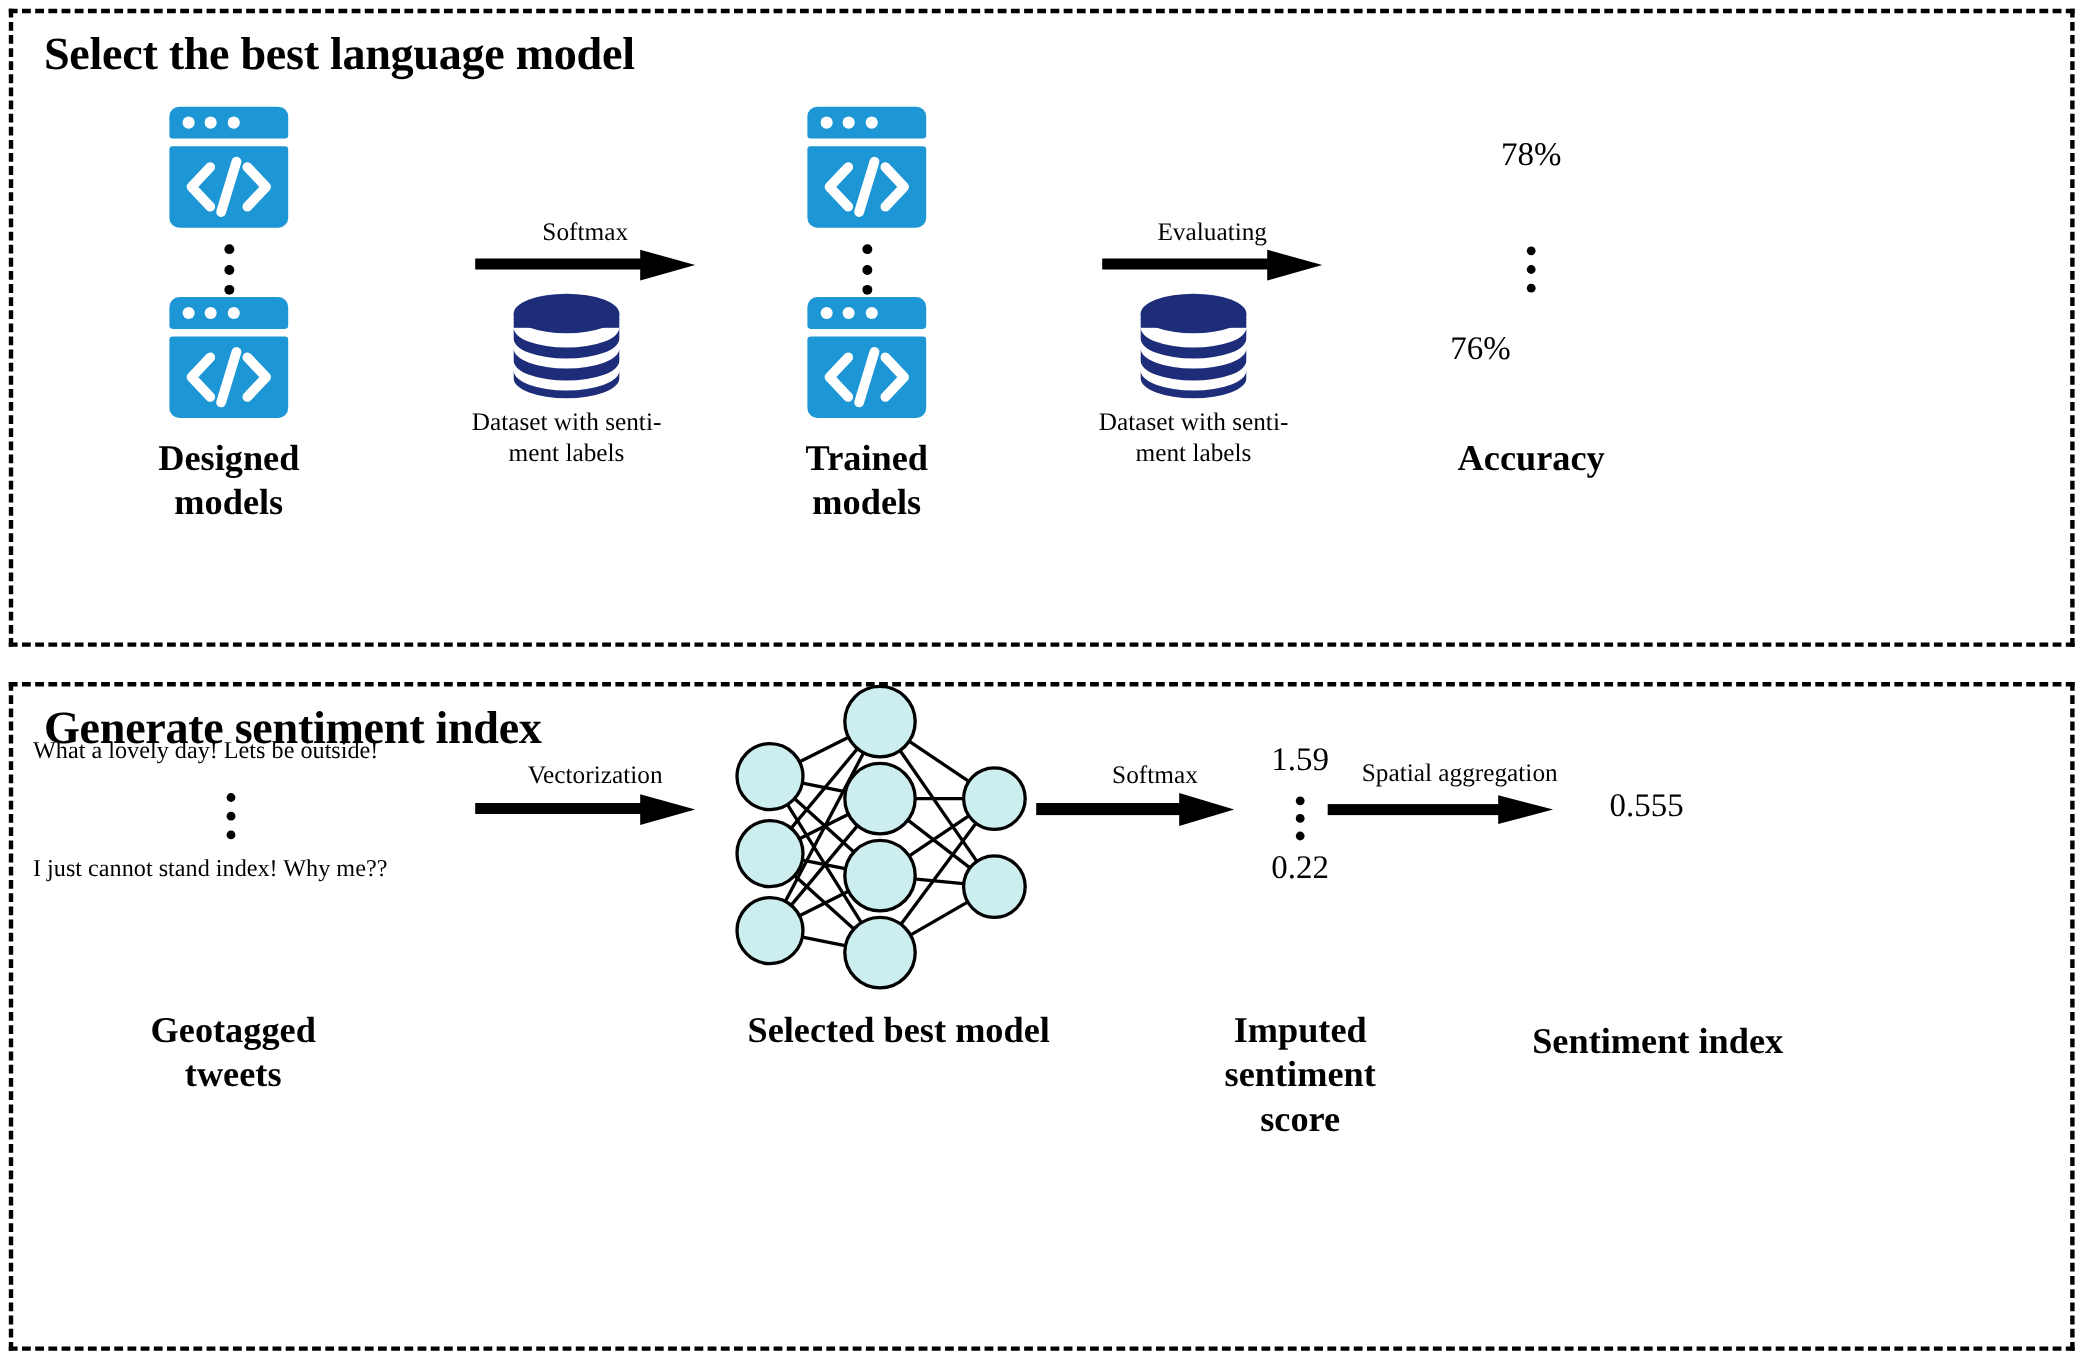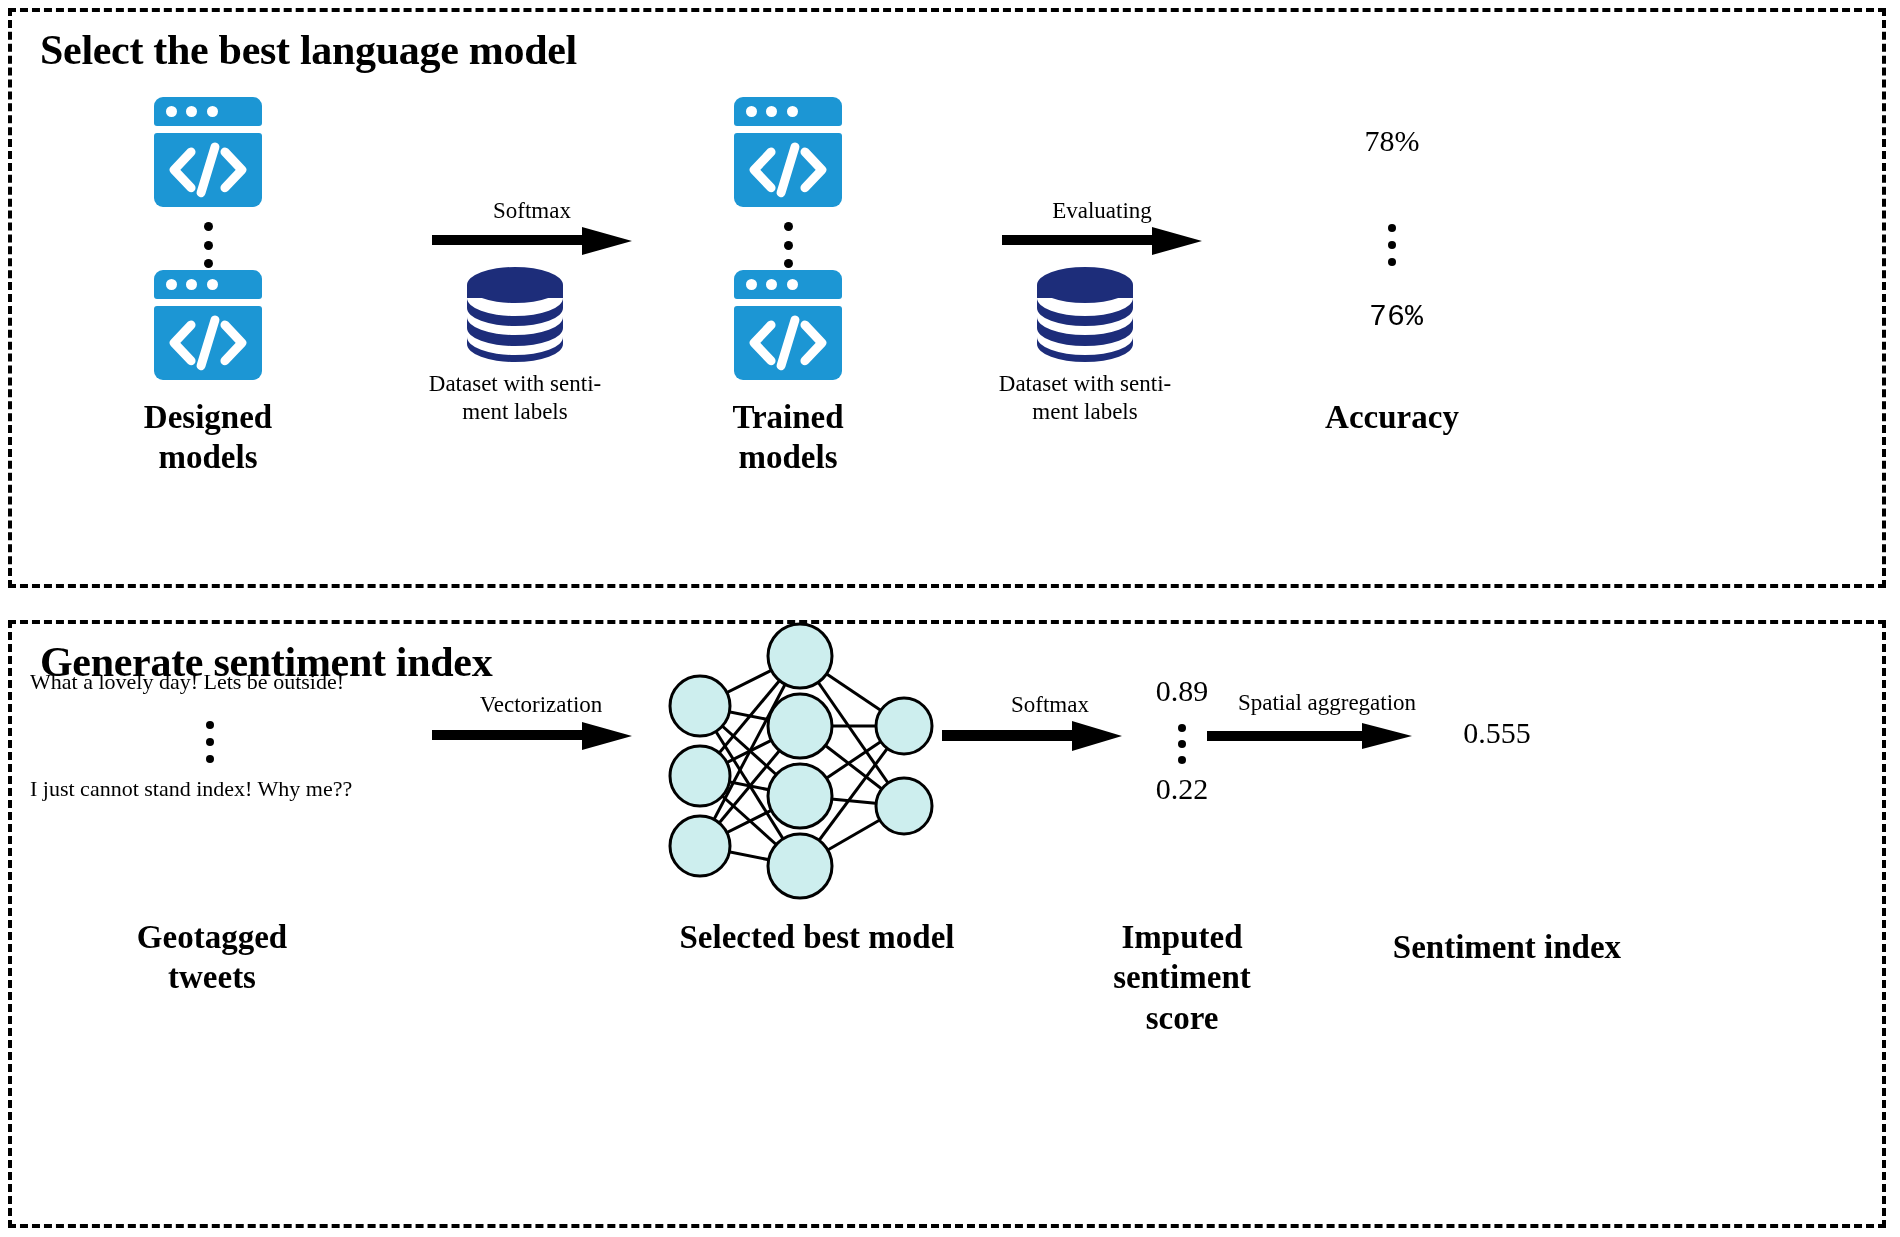--- a/index.html
+++ b/index.html
@@ -270,21 +270,21 @@
   </div>
 
   <div class="value-text" style="left:1290px; top:112px; width:180px;">78%</div>
 
   <div class="vdots" style="left:1374px; top:212px; width:12px; height:42px;">
     <i style="width:8px;height:8px;"></i>
     <i style="width:8px;height:8px;"></i>
     <i style="width:8px;height:8px;"></i>
   </div>
 
-  <div class="value-text" style="left:1294px; top:288px; width:180px;font-family:Liberation Mono, monospace;">76%</div>
+  <div class="value-text" style="left:1244px; top:288px; width:180px;">76%</div>
 
   <div class="stage-label" style="left:1290px; top:385px; width:180px;">Accuracy</div>
 
 </section>
 
 <section class="panel" id="panel-generate">
 
   <div class="panel-title">Generate sentiment index</div>
 
   <div class="tweet-text" style="left:18px; top:45px;">What a lovely day! Lets be outside!</div>
@@ -350,21 +350,21 @@
   <div class="stage-label" style="left:660px; top:293px; width:290px;">Selected best model</div>
 
   <div class="arrow-label" style="left:958px; top:68px; width:160px;">Softmax</div>
   <div class="arrow" style="left:930px; top:96px; width:180px; height:32px;">
     <svg viewBox="0 0 180 32" preserveAspectRatio="none" aria-hidden="true">
       <rect x="0" y="10" width="140" height="11" fill="#000"></rect>
       <polygon points="130,1 180,16 130,31" fill="#000"></polygon>
     </svg>
   </div>
 
-  <div class="value-text" style="left:1090px; top:50px; width:160px;">0.89</div>
+  <div class="value-text" style="left:1090px; top:50px; width:160px;">1.59</div>
 
   <div class="vdots" style="left:1164px; top:100px; width:12px; height:40px;">
     <i style="width:8px;height:8px;"></i>
     <i style="width:8px;height:8px;"></i>
     <i style="width:8px;height:8px;"></i>
   </div>
 
   <div class="value-text" style="left:1090px; top:148px; width:160px;">0.22</div>
 
   <div class="stage-label" style="left:1050px; top:293px; width:240px;">

